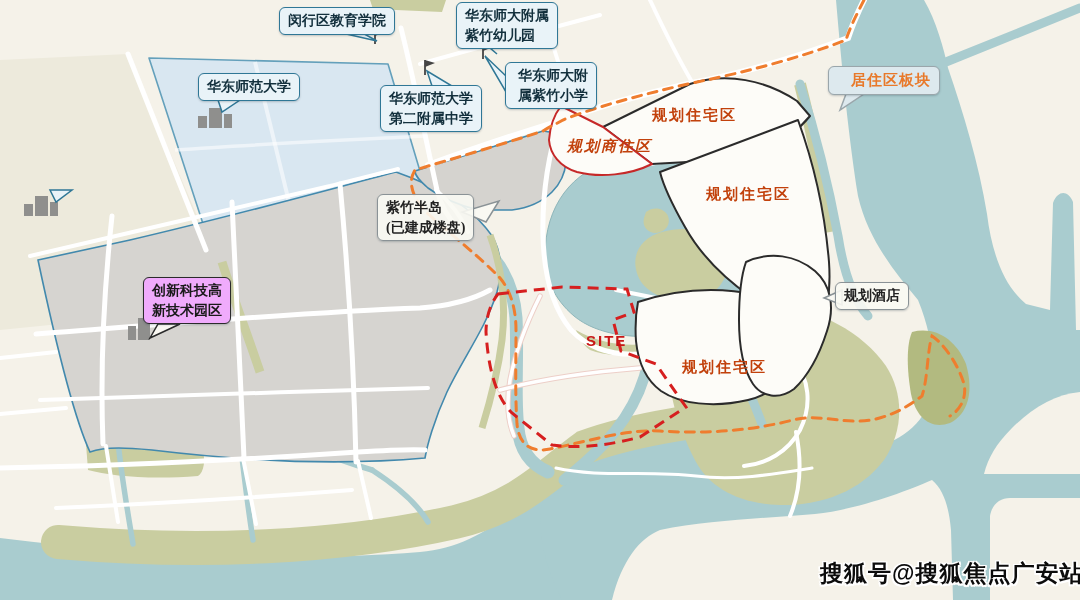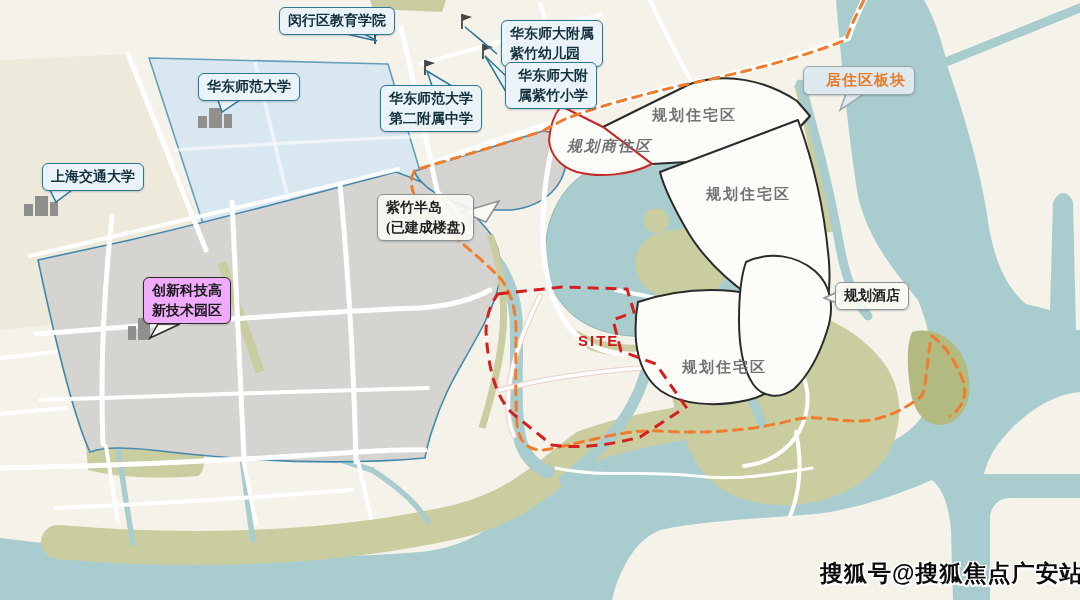--- a/index.html
+++ b/index.html
@@ -8,23 +8,23 @@
   .stage svg{position:absolute;left:0;top:0;}
   .callout{position:absolute;border:1.5px solid #2f7796;background:#e9f3f8;color:#13303d;
            border-radius:6px;padding:3px 8px;white-space:pre-line;
            font:600 14px/1.4 "Liberation Serif","DejaVu Serif",serif;
            box-shadow:0 1px 2px rgba(40,60,70,.25);z-index:5;}
   .c-black{border-color:#2b2b2b;background:#f0abfc;color:#1a1a1a;}
   .c-gray{border-color:#8a9296;background:rgba(250,249,243,.9);color:#222;}
   .c-orange{border-color:#9aa6ab;background:#dde9ee;color:#e8792a;letter-spacing:1px;
             font-size:15px;}
   .rlabel{position:absolute;font:600 15px/1.2 "Liberation Serif","DejaVu Serif",serif;
-          color:#737373;letter-spacing:2px;white-space:nowrap;z-index:4;}
+          color:#c2410c;letter-spacing:2px;white-space:nowrap;z-index:4;}
   .site-label{position:absolute;font:700 15px/1.2 "Liberation Sans",sans-serif;
-          color:#c81616;letter-spacing:2px;z-index:4;}
+          color:#c81616;letter-spacing:2px;z-index:4;margin-left:8px;}
   .watermark{position:absolute;font:700 23px/1.2 "Liberation Sans",sans-serif;color:#0c0c0c;
           letter-spacing:1px;z-index:9;white-space:nowrap;
           text-shadow:-1.5px -1.5px 0 #fff,1.5px -1.5px 0 #fff,-1.5px 1.5px 0 #fff,
            1.5px 1.5px 0 #fff,0 -1.5px 0 #fff,0 1.5px 0 #fff,-1.5px 0 0 #fff,1.5px 0 0 #fff;}
 </style>
 </head>
 <body>
 
 <div class="stage">
 <svg width="1080" height="600" viewBox="0 0 1080 600">
@@ -197,34 +197,33 @@
     <path d="M218,100 L240,100 L222,112 Z" fill="#e9f3f8" stroke="#2f7796"></path>
     <path d="M50,190 L72,190 L56,202 Z" fill="#e9f3f8" stroke="#2f7796"></path>
     <path d="M158,324 L180,324 L150,338 Z" fill="#faf8f2" stroke="#2b2b2b"></path>
     <path d="M462,212 L486,222 L499,201 Z" fill="#faf9f3" stroke="#8a9296"></path>
     <path d="M842,290 L842,305 L824,298 Z" fill="#faf9f3" stroke="#8a9296"></path>
     <path d="M846,94 L864,94 L840,110 Z" fill="#dde9ee" stroke="#9aa6ab"></path>
   </g>
 </svg>
 
 <div class="callout" style="left:279px;top:7px;">闵行区教育学院</div>
-<div class="callout" style="left:501px;top:2px;margin-top:18px;">华东师大附属
+<div class="callout" style="left:456px;top:2px;">华东师大附属
 紫竹幼儿园</div>
 <div class="callout" style="left:380px;top:85px;">华东师范大学
 第二附属中学</div>
 <div class="callout" style="left:505px;top:62px;padding-left:12px;">华东师大附
 属紫竹小学</div>
 <div class="callout" style="left:198px;top:73px;">华东师范大学</div>
-<div class="callout" style="left:42px;top:163px;">上海交通大学</div>
 <div class="callout c-black" style="left:143px;top:277px;">创新科技高
 新技术园区</div>
 <div class="callout c-gray" style="left:377px;top:194px;">紫竹半岛
 (已建成楼盘)</div>
 <div class="callout c-gray" style="left:835px;top:282px;font-family:Liberation Serif, serif;">规划酒店</div>
-<div class="callout c-orange" style="left:803px;top:66px;padding-left:22px;">居住区板块</div>
+<div class="callout c-orange" style="left:828px;top:66px;padding-left:22px;">居住区板块</div>
 
 <div class="rlabel" style="left:567px;top:137px;font-style:italic;">规划商住区</div>
 <div class="rlabel" style="left:652px;top:106px;">规划住宅区</div>
 <div class="rlabel" style="left:706px;top:185px;">规划住宅区</div>
 <div class="rlabel" style="left:682px;top:358px;">规划住宅区</div>
 <div class="site-label" style="left:578px;top:332px;">SITE</div>
 
 <div class="watermark" style="left:820px;top:560px;">搜狐号@搜狐焦点广安站</div>
 </div>
 

